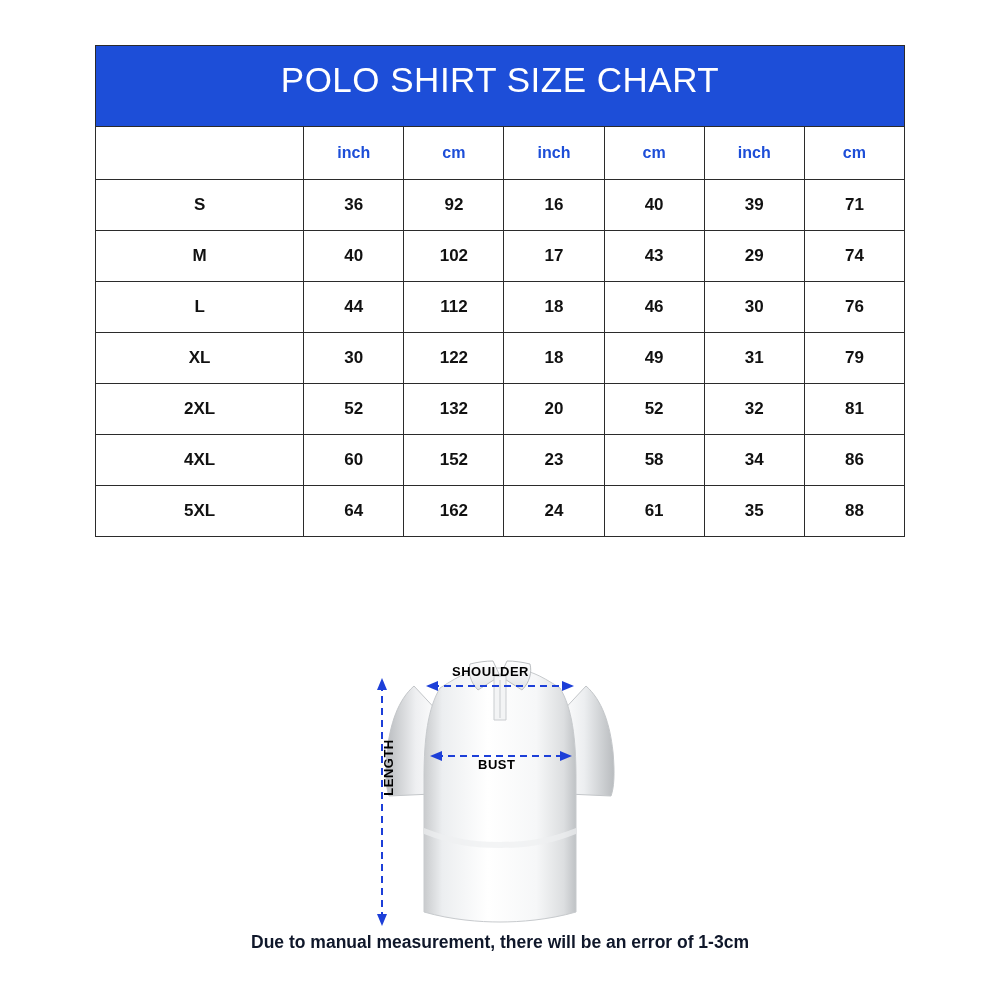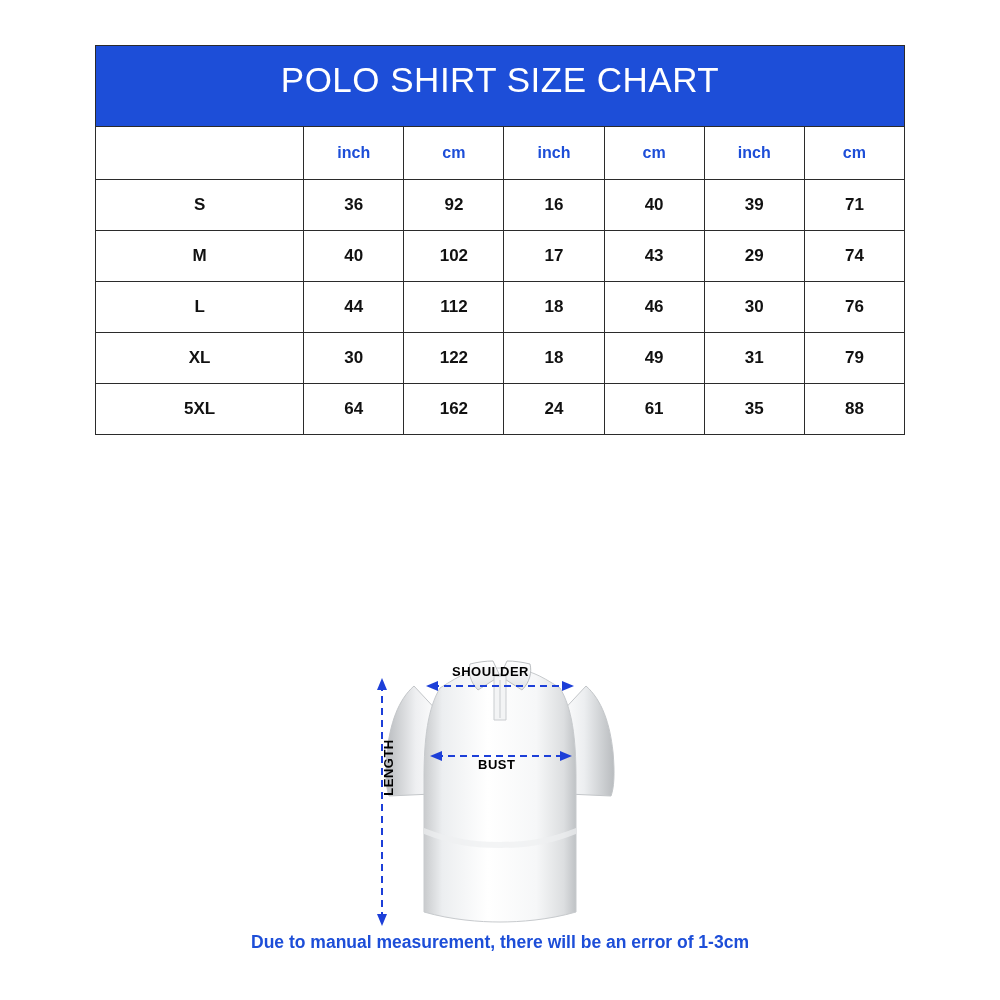--- a/index.html
+++ b/index.html
@@ -85,21 +85,21 @@
     width: 1000px;
     height: 310px;
   }
 
   .note {
     position: absolute;
     left: 0;
     top: 932px;
     width: 1000px;
     text-align: center;
-    color: #1d4ed8;
+    color: #0f172a;
     font-size: 17.5px;
     font-weight: bold;
     font-family: "Liberation Sans", sans-serif;
   }
 
   .lbl {
     position: absolute;
     font-size: 13px;
     font-weight: bold;
     color: #000000;
@@ -171,20 +171,38 @@
         <td>76</td>
       </tr>
       <tr class="data-row">
         <td class="size-cell">XL</td>
         <td>30</td>
         <td>122</td>
         <td>18</td>
         <td>49</td>
         <td>31</td>
         <td>79</td>
+      </tr>
+      <tr class="data-row">
+        <td class="size-cell">2XL</td>
+        <td>52</td>
+        <td>132</td>
+        <td>20</td>
+        <td>52</td>
+        <td>32</td>
+        <td>81</td>
+      </tr>
+      <tr class="data-row">
+        <td class="size-cell">4XL</td>
+        <td>60</td>
+        <td>152</td>
+        <td>23</td>
+        <td>58</td>
+        <td>34</td>
+        <td>86</td>
       </tr>
       <tr class="data-row">
         <td class="size-cell">5XL</td>
         <td>64</td>
         <td>162</td>
         <td>24</td>
         <td>61</td>
         <td>35</td>
         <td>88</td>
       </tr>

